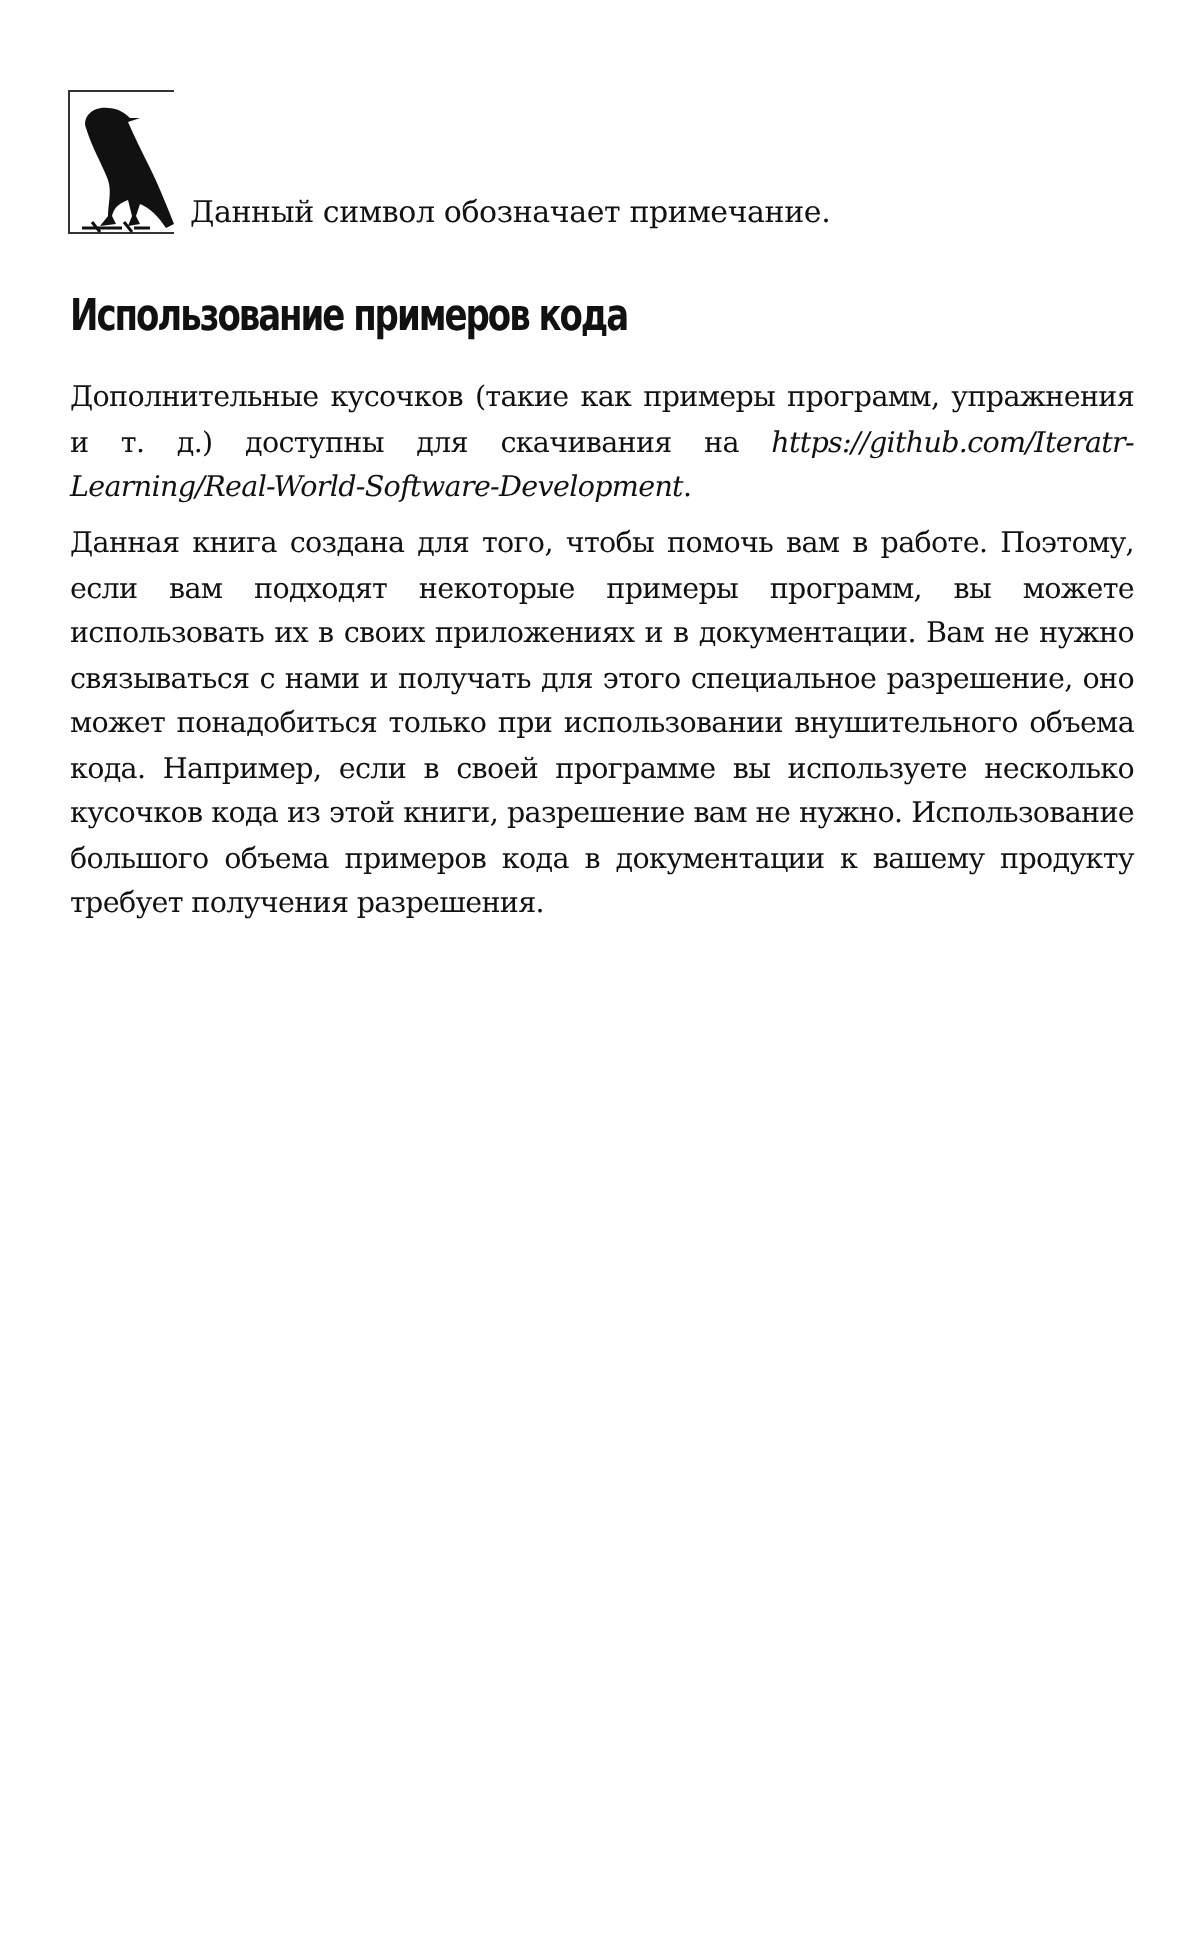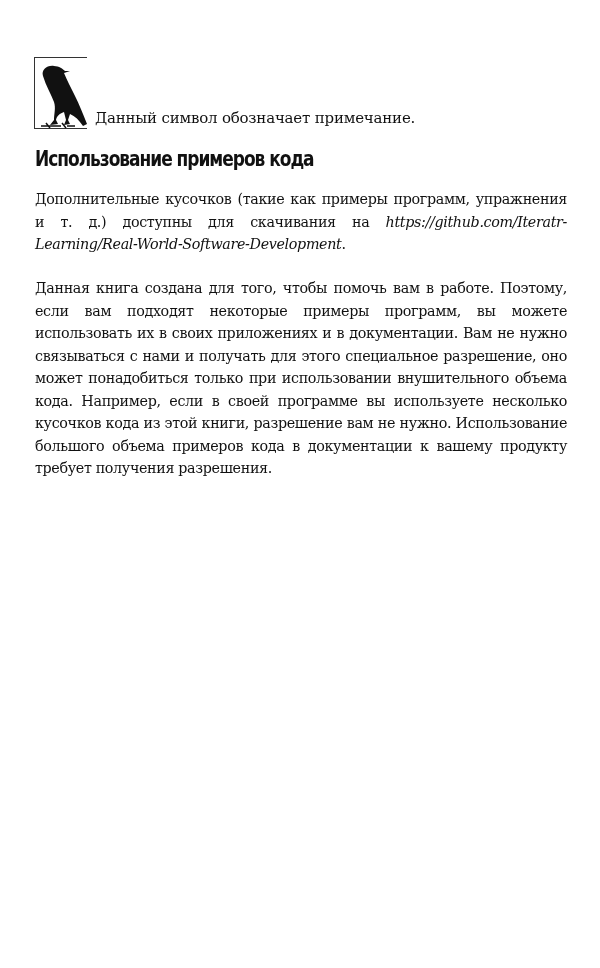--- a/index.html
+++ b/index.html
@@ -1,24 +1,24 @@
 <!DOCTYPE html>
 <html><head>
   <meta charset="utf-8">
   <style>
     html, body { margin: 0; padding: 0; background: #ffffff; }
     body { width: 600px; height: 968px; position: relative; overflow: hidden; color: #111; }
-    .note { position: absolute; left: 34px; top: 57px; display: flex; align-items: flex-end; }
+    .note { position: absolute; left: 34px; top: 45px; display: flex; align-items: flex-end; }
     .crow-box { width: 53px; height: 72px; border: 1px solid #333; border-right: none; position: relative; box-sizing: border-box; }
     .crow-box svg { position: absolute; left: 2px; top: 4px; }
     .note-text { font-family: "DejaVu Serif", serif; font-size: 15px; margin-left: 8px; margin-bottom: 2px; letter-spacing: -0.2px; }
     .heading { position: absolute; left: 35px; top: 146px; font-family: "DejaVu Sans Condensed", "DejaVu Sans", sans-serif; font-weight: bold; font-size: 22px; letter-spacing: -1.2px; transform: scaleX(0.86); transform-origin: left; white-space: nowrap; }
     .para { position: absolute; left: 35px; width: 532px; font-family: "DejaVu Serif", serif; font-size: 14.3px; line-height: 22.5px; text-align: justify; letter-spacing: -0.35px; }
     .p1 { top: 188px; }
-    .p2 { top: 277px; }
+    .p2 { top: 261px; }
     .url { font-style: italic; }
   </style>
 </head>
 <body>
 
 <div class="note">
   <div class="crow-box">
     <svg width="52" height="68" viewBox="0 0 52 68">
       <path d="M6 14 C4 8 10 3 17 4 C22 4 26 7 28 9 L33 9 L27 11 C30 18 34 26 38 34 C42 42 46 52 50 62 L46 64 C42 58 38 54 33 52 L31 58 L33 62 L27 63 L29 58 L27 50 C22 52 20 54 19 58 L21 62 L13 63 L17 58 C17 52 19 46 17 40 C14 32 9 24 6 14 Z" fill="#111"></path>
       <path d="M4 64 L24 64 M9 61 L13 66 M25 61 L29 66 M30 64 L38 64" stroke="#111" stroke-width="1.5" fill="none"></path>

